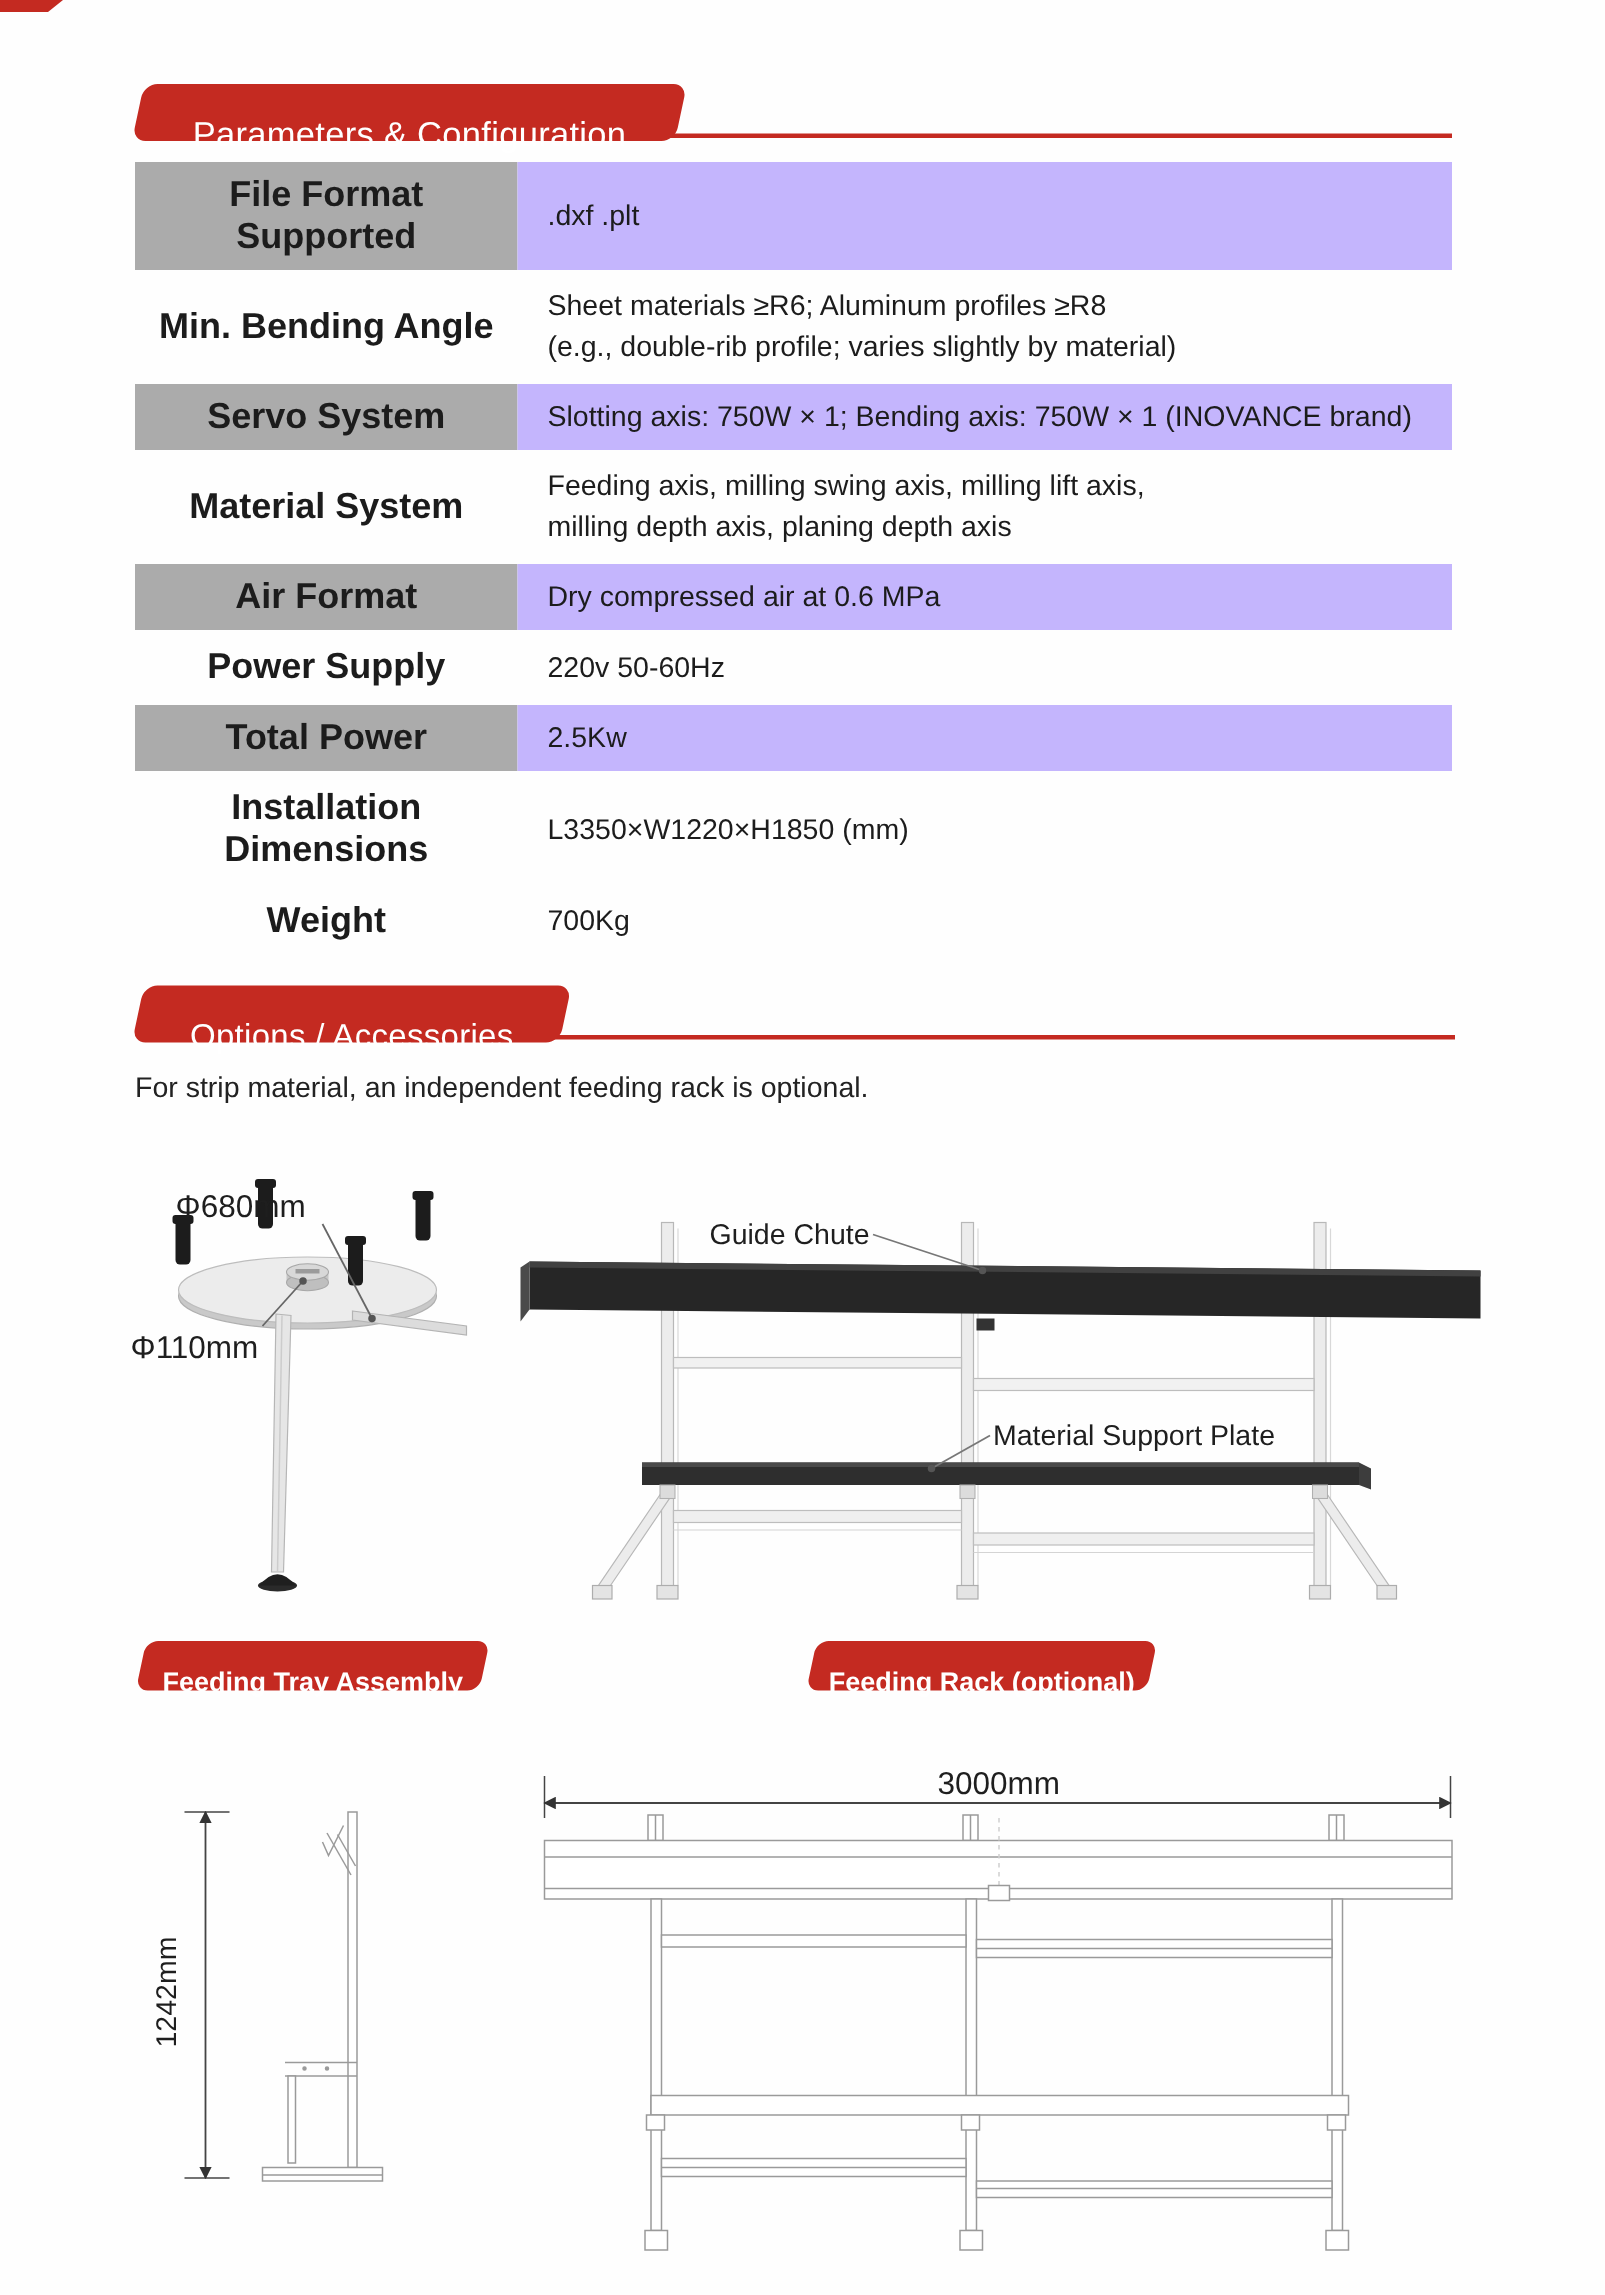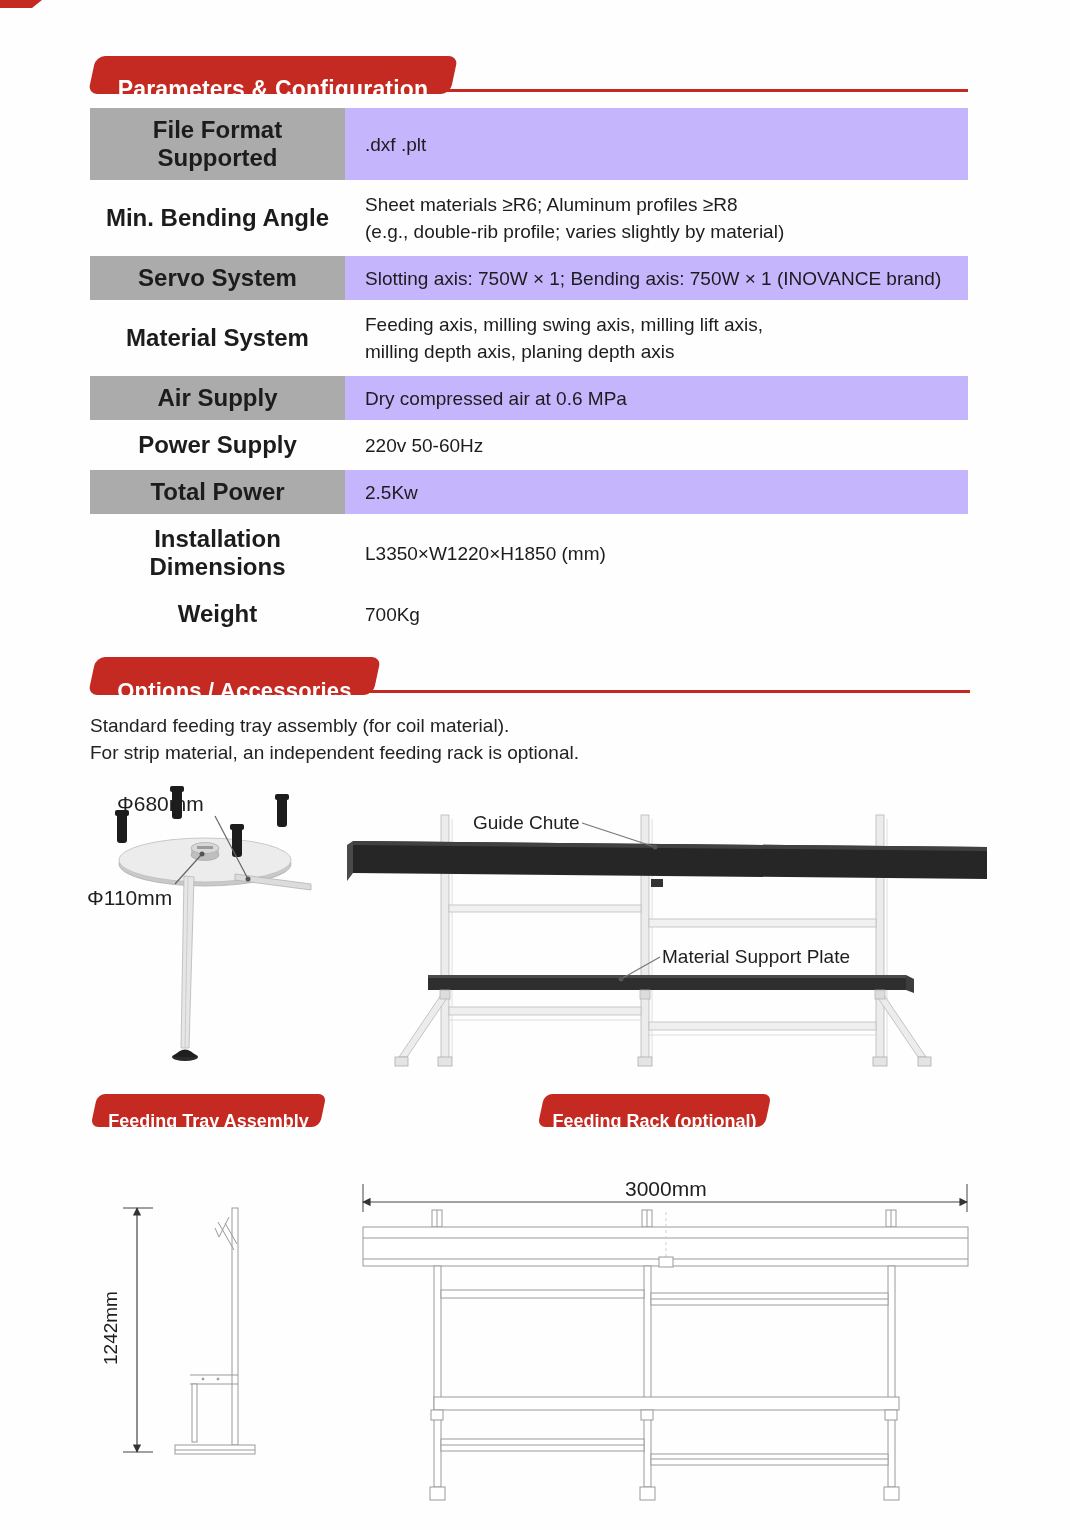--- a/index.html
+++ b/index.html
@@ -17,21 +17,21 @@
   .banner{position:absolute;height:38px;}
   .banner .underline{
     position:absolute;left:8px;top:33px;height:3px;background:#C42A21;z-index:0;
   }
   .banner .shape{
     position:absolute;inset:0;background:#C42A21;border-radius:9px;
     transform:skewX(-12deg);z-index:1;
   }
   .banner .txt{
     position:absolute;inset:0;z-index:2;display:flex;align-items:center;justify-content:center;
-    color:#fff;font-weight:bold;font-size:23px;letter-spacing:.2px;margin-top:29px;
+    color:#fff;font-weight:normal;font-size:23px;letter-spacing:.2px;margin-top:29px;
   }
   
   .spec-table{position:absolute;left:90px;top:108px;width:878px;}
   .spec-row{display:flex;min-height:42px;margin-bottom:3px;}
   .spec-label{
     width:255px;flex:0 0 255px;display:flex;align-items:center;justify-content:center;
     font-weight:bold;font-size:24px;text-align:center;padding:8px 6px;box-sizing:border-box;
   }
   .spec-value{
     flex:1;display:flex;align-items:center;font-size:19px;line-height:27px;
@@ -77,21 +77,21 @@
       <div class="spec-row shaded">
         <div class="spec-label">Servo System</div>
         <div class="spec-value">Slotting axis: 750W × 1; Bending axis: 750W × 1 (INOVANCE brand)</div>
       </div>
       <div class="spec-row">
         <div class="spec-label">Material System</div>
         <div class="spec-value">Feeding axis, milling swing axis, milling lift axis,
 milling depth axis, planing depth axis</div>
       </div>
       <div class="spec-row shaded">
-        <div class="spec-label">Air Supply</div>
+        <div class="spec-label">Air Format</div>
         <div class="spec-value">Dry compressed air at 0.6 MPa</div>
       </div>
       <div class="spec-row">
         <div class="spec-label">Power Supply</div>
         <div class="spec-value">220v 50-60Hz</div>
       </div>
       <div class="spec-row shaded">
         <div class="spec-label">Total Power</div>
         <div class="spec-value">2.5Kw</div>
       </div>
@@ -105,21 +105,20 @@
       </div>
     </div>
 
   <div class="banner" style="left:92px;top:657px;width:285px;">
     <div class="underline" style="width:870px;"></div>
     <div class="shape"></div>
     <div class="txt" style="font-size:22px;">Options / Accessories</div>
   </div>
 
   <div class="desc">
-    <div>Standard feeding tray assembly (for coil material).</div>
     <div>For strip material, an independent feeding rack is optional.</div>
   </div>
 
   <svg style="left:85px;top:780px;" width="250" height="300" viewBox="0 0 250 300">
 
     <g>
       <ellipse cx="120" cy="84" rx="86" ry="22" fill="#c9c9c9" stroke="#b0b0b0" stroke-width="0.8"></ellipse>
       <ellipse cx="120" cy="80" rx="86" ry="22" fill="#ececec" stroke="#bdbdbd" stroke-width="0.8"></ellipse>
     </g>
 

